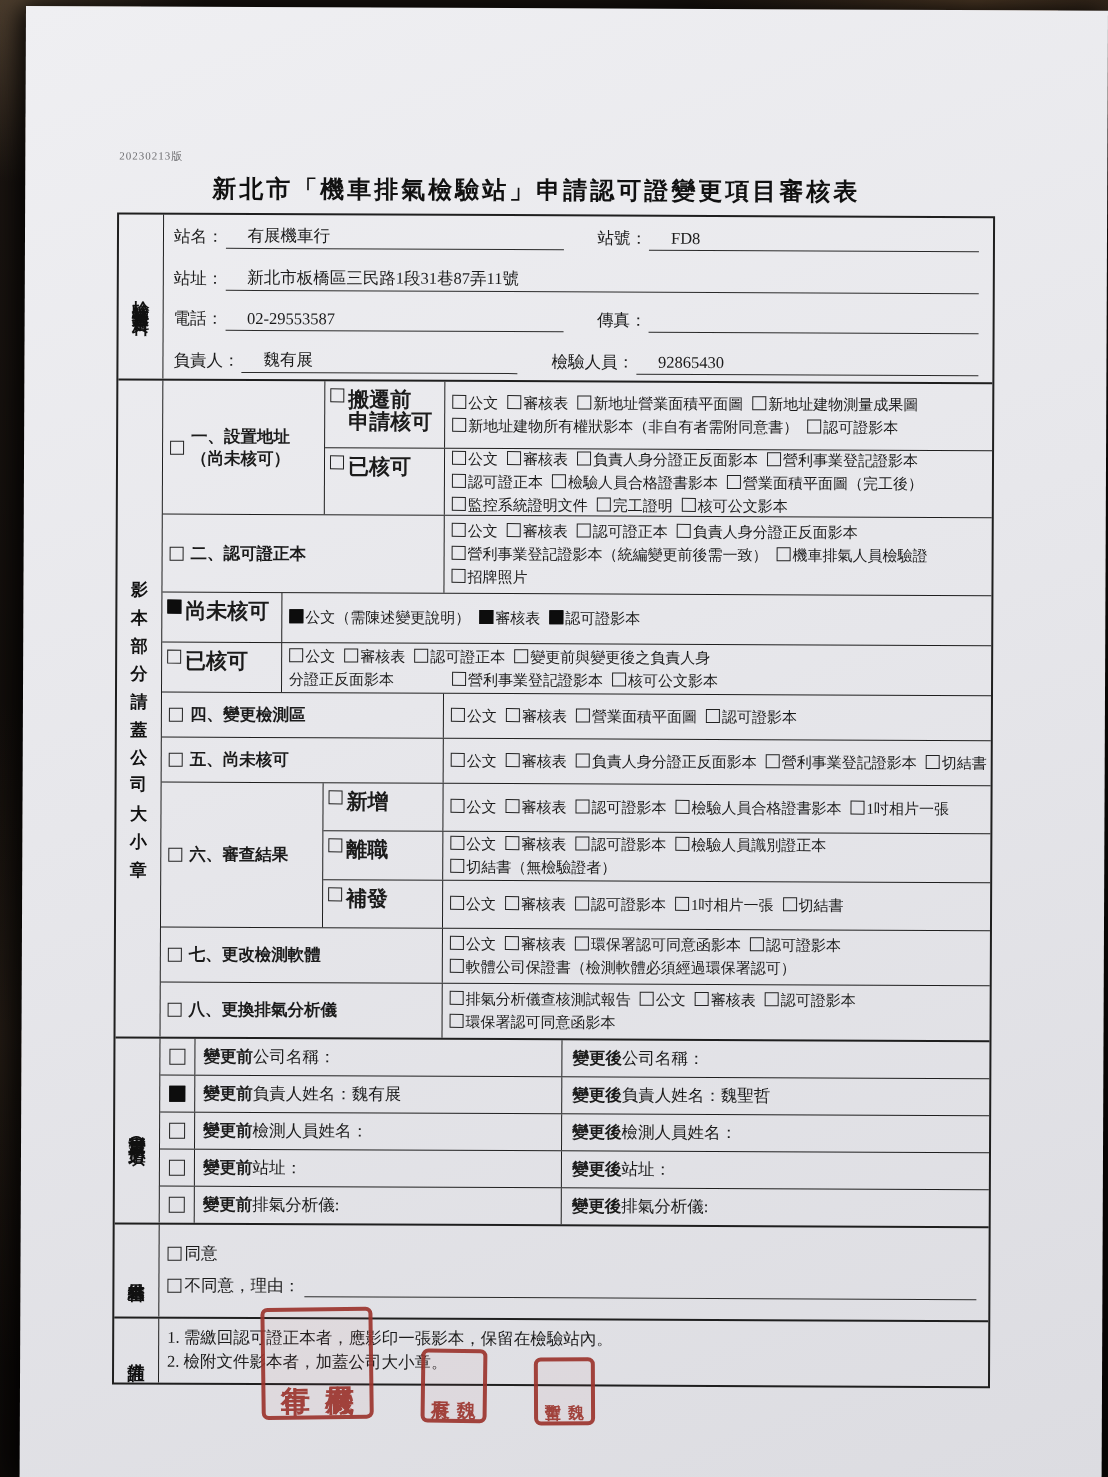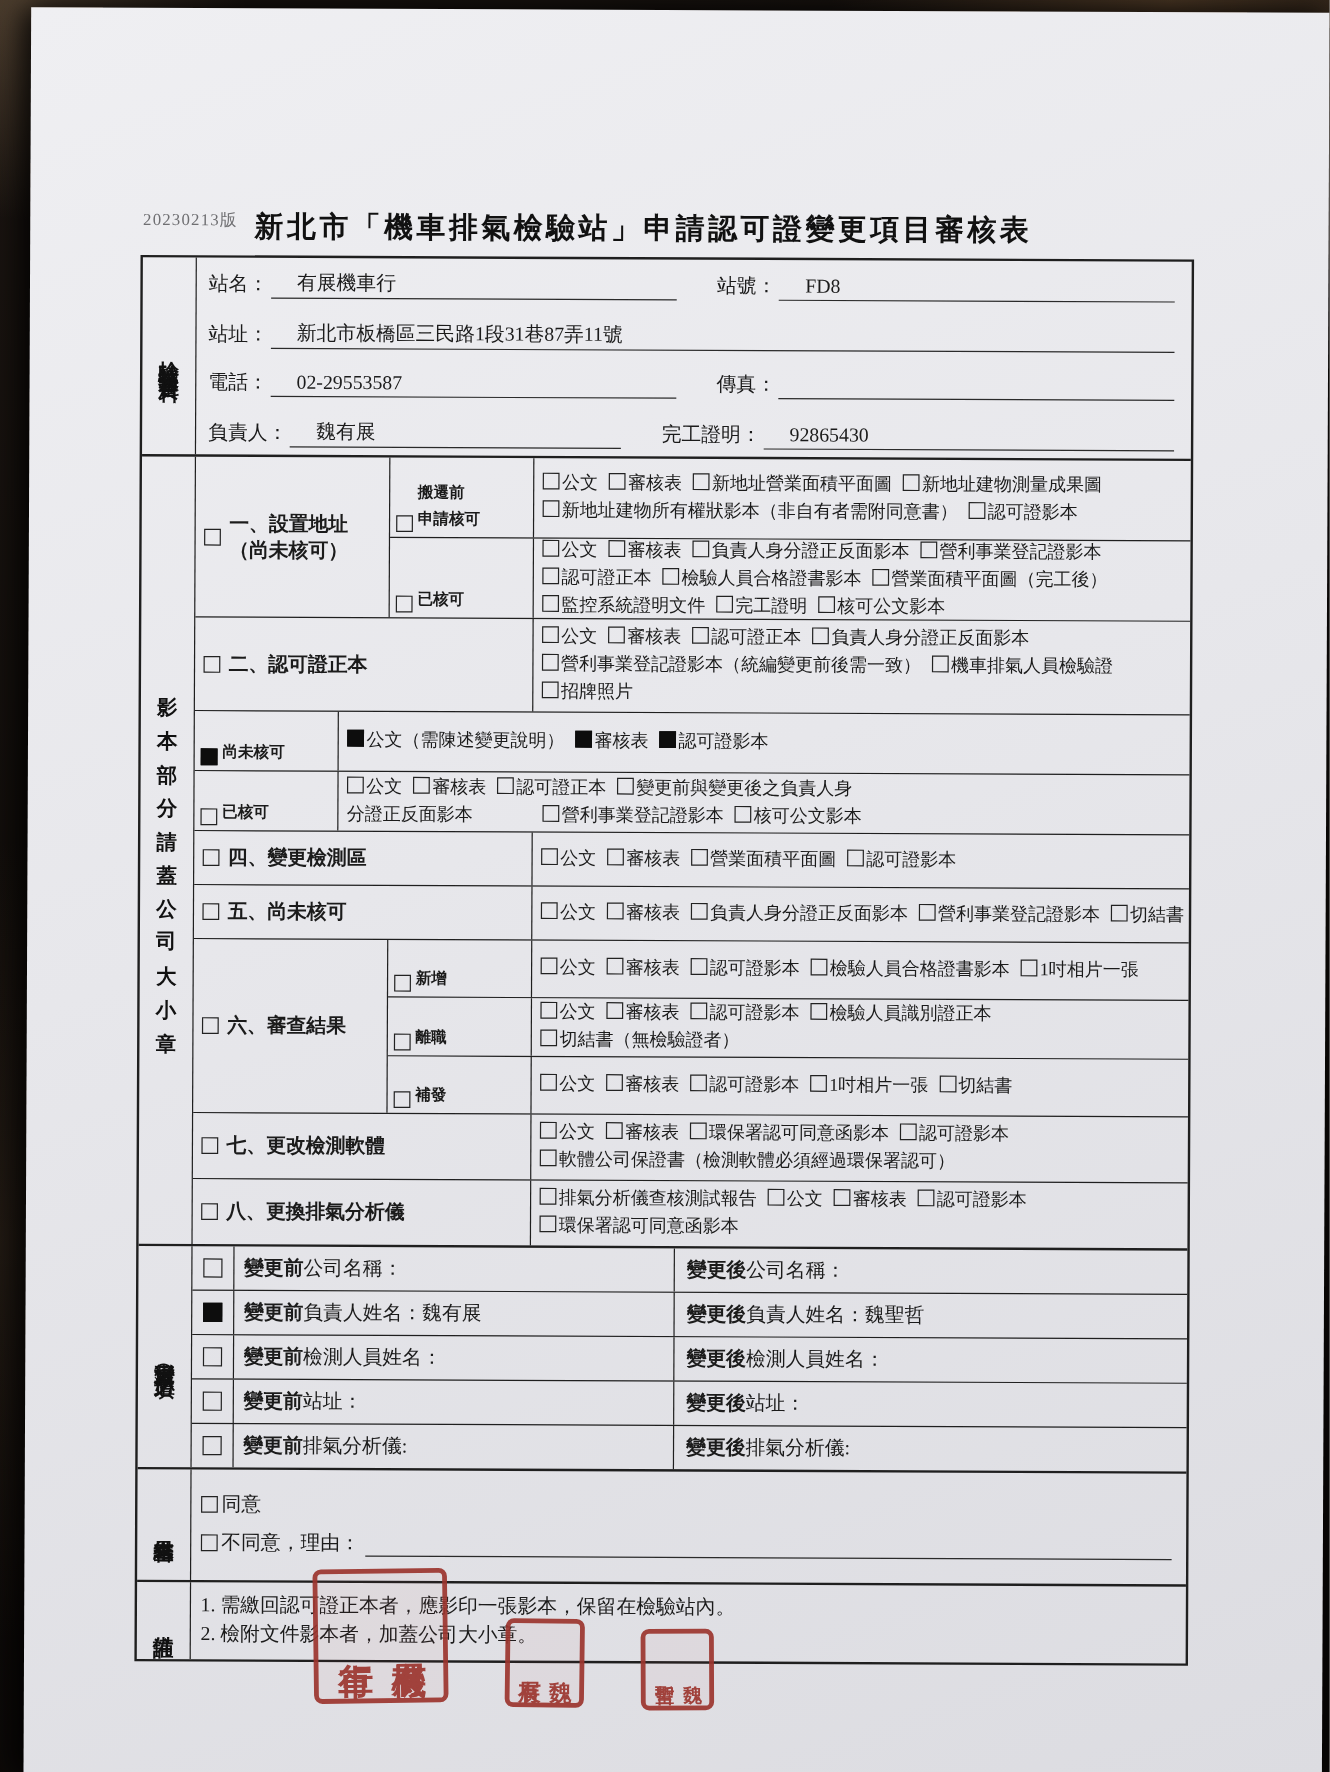--- a/index.html
+++ b/index.html
@@ -12,21 +12,21 @@
       radial-gradient(circle at 0% 70%, rgba(90,70,50,.25), transparent 22%),
       linear-gradient(165deg,#1c1612 0%,#120e0b 45%,#0b0807 100%);
   }
   .paper{
     position:absolute;left:26px;top:6px;width:1082px;height:1471px;
     background:linear-gradient(160deg,#efeff2 0%,#e7e7eb 45%,#dcdce1 100%);
     transform:rotate(.25deg);transform-origin:top left;
     box-shadow:-6px 0 22px rgba(0,0,0,.75), 0 0 40px rgba(0,0,0,.5);
     color:#1b1b1b;
   }
-  .version{position:absolute;left:94px;top:142px;font-size:14px;color:#6f6f72;letter-spacing:1px;margin-top:26px;}
+  .version{position:absolute;left:94px;top:142px;font-size:11px;color:#6f6f72;letter-spacing:1px;}
   .title{position:absolute;left:0;right:60px;top:166px;text-align:center;font-weight:bold;font-size:24px;letter-spacing:3px;color:#111;}
 
   .form-table{position:absolute;left:92px;top:206px;width:874px;border:2.5px solid #1f1f1f;background:transparent;}
   .sec{display:flex;}
   .sec + .sec{border-top:2px solid #1f1f1f;}
   .sec-label{
     width:44px;flex:0 0 44px;border-right:1.5px solid #1f1f1f;
     display:flex;align-items:center;justify-content:center;
     writing-mode:vertical-rl;text-orientation:upright;
     font-weight:bold;font-size:17px;color:#111;
@@ -44,21 +44,21 @@
   .w300{width:312px;} .w240{width:250px;} .grow{flex:1;} .ml{margin-left:34px;}
 
   
   .c-row{display:flex;}
   .c-row + .c-row{border-top:1.5px solid #1f1f1f;}
   .c-cat{width:152px;flex:0 0 152px;border-right:1.5px solid #1f1f1f;display:flex;align-items:center;gap:5px;padding:4px 2px 4px 7px;font-size:16.5px;font-weight:bold;white-space:pre-line;}
   .c-cat.wide{width:272px;flex:0 0 272px;}
   .c-subs{flex:1;min-width:0;display:flex;flex-direction:column;}
   .c-sub{display:flex;flex:1;min-height:44px;}
   .c-sub.bt{border-top:1.5px solid #1f1f1f;}
-  .c-subname{width:112px;flex:0 0 112px;border-right:1.5px solid #1f1f1f;padding:7px 2px 4px 5px;font-size:13px;font-weight:bold;display:flex;gap:2px;white-space:pre-line;line-height:22px;align-items:flex-end;}
+  .c-subname{width:112px;flex:0 0 112px;border-right:1.5px solid #1f1f1f;padding:7px 2px 4px 5px;font-size:21px;font-weight:bold;display:flex;gap:2px;white-space:pre-line;line-height:22px;}
   .c-docs{flex:1;min-width:0;padding:4px 4px 4px 7px;display:flex;flex-direction:column;justify-content:center;}
   .doc-line{font-size:15px;line-height:23px;white-space:nowrap;}
   .doc-item{margin-right:9px;}
   .doc-item.cont{margin-right:58px;margin-top:14px;}
 
   .cb{display:inline-block;width:12px;height:12px;border:1.5px solid #222;background:transparent;vertical-align:-1px;margin-right:2px;}
   .cb.filled{background:#0d0d0d;border-color:#0d0d0d;}
 
   
   .ch-row{display:flex;align-items:stretch;min-height:36px;font-size:16.5px;}
@@ -111,21 +111,21 @@
           </div>
           <div class="b-row">
             <span class="b-label">電話：</span>
             <span class="b-val w300">02-29553587</span>
             <span class="b-label ml">傳真：</span>
             <span class="b-val grow"></span>
           </div>
           <div class="b-row">
             <span class="b-label">負責人：</span>
             <span class="b-val w240">魏有展</span>
-            <span class="b-label ml">完工證明：</span>
+            <span class="b-label ml">檢驗人員：</span>
             <span class="b-val grow">92865430</span>
           </div>
         </div>
       </div>
     </div>
 
     <div class="sec sec-copies">
       <div class="sec-label">影本部分請蓋公司大小章</div>
       <div class="sec-content" id="copies-rows">
           <div class="c-row">

